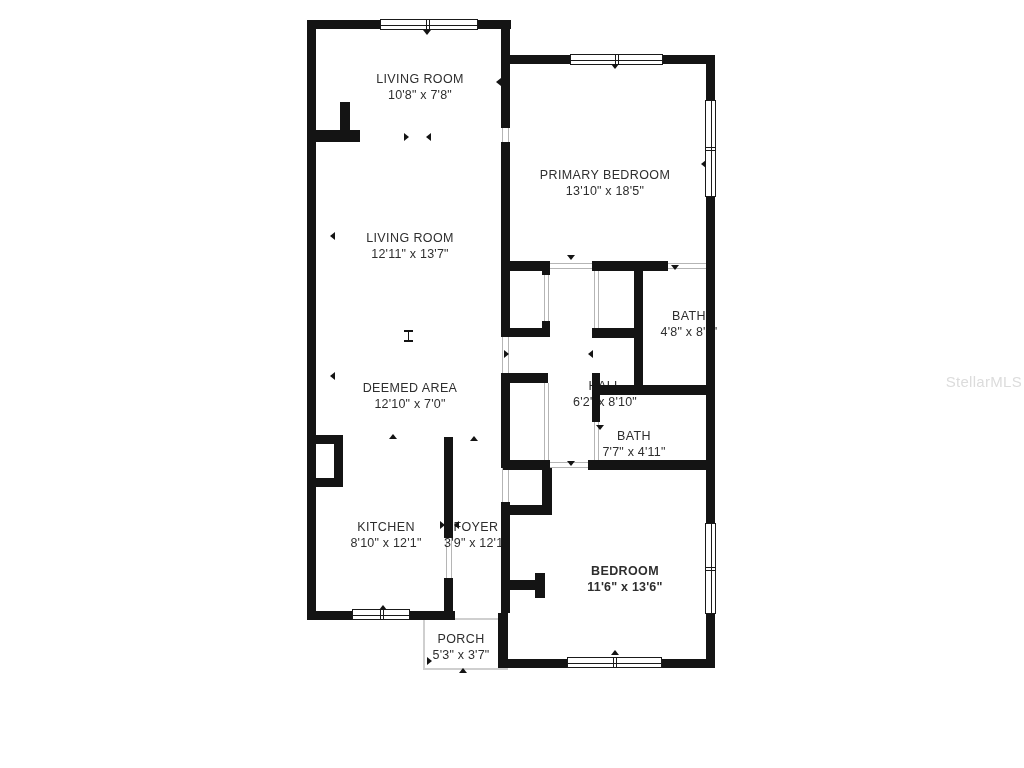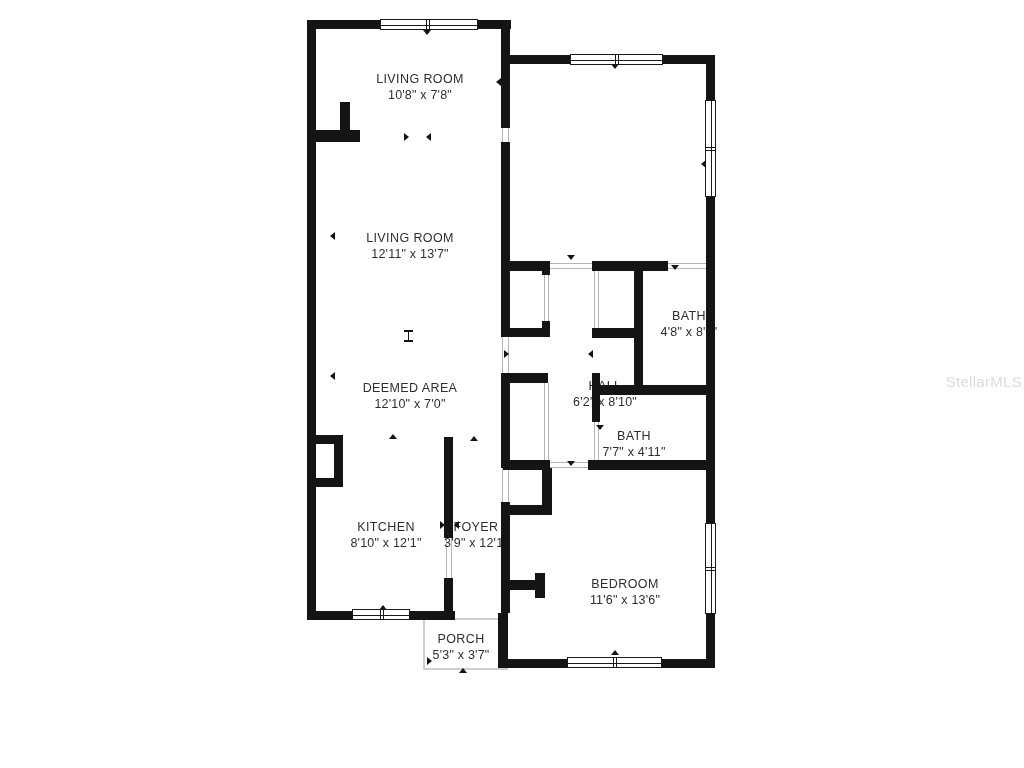--- a/index.html
+++ b/index.html
@@ -44,20 +44,24 @@
 <body>
 
 <div id="canvas">
 
   <div class="porch-outline" style="left:423px;top:618px;width:85px;height:52px;"></div>
 
   <div class="room-label" style="left:420px;top:71px;">
     <span class="rname">LIVING ROOM</span>
     <span class="dims">10'8" x 7'8"</span>
   </div>
+  <div class="room-label" style="left:605px;top:167px;">
+    <span class="rname">PRIMARY BEDROOM</span>
+    <span class="dims">13'10" x 18'5"</span>
+  </div>
   <div class="room-label" style="left:410px;top:230px;">
     <span class="rname">LIVING ROOM</span>
     <span class="dims">12'11" x 13'7"</span>
   </div>
   <div class="room-label" style="left:689px;top:308px;">
     <span class="rname">BATH</span>
     <span class="dims">4'8" x 8'2"</span>
   </div>
   <div class="room-label" style="left:573px;top:378px;margin-left:32px;">
     <span class="rname">HALL</span>
@@ -72,21 +76,21 @@
     <span class="dims">12'10" x 7'0"</span>
   </div>
   <div class="room-label" style="left:386px;top:519px;">
     <span class="rname">KITCHEN</span>
     <span class="dims">8'10" x 12'1"</span>
   </div>
   <div class="room-label" style="left:476px;top:519px;">
     <span class="rname">FOYER</span>
     <span class="dims">3'9" x 12'1"</span>
   </div>
-  <div class="room-label" style="left:625px;top:576px;">
+  <div class="room-label" style="left:625px;top:563px;font-weight:bold;">
     <span class="rname">BEDROOM</span>
     <span class="dims">11'6" x 13'6"</span>
   </div>
   <div class="room-label" style="left:461px;top:631px;">
     <span class="rname">PORCH</span>
     <span class="dims">5'3" x 3'7"</span>
   </div>
 
   <div class="ibeam"></div>
 

